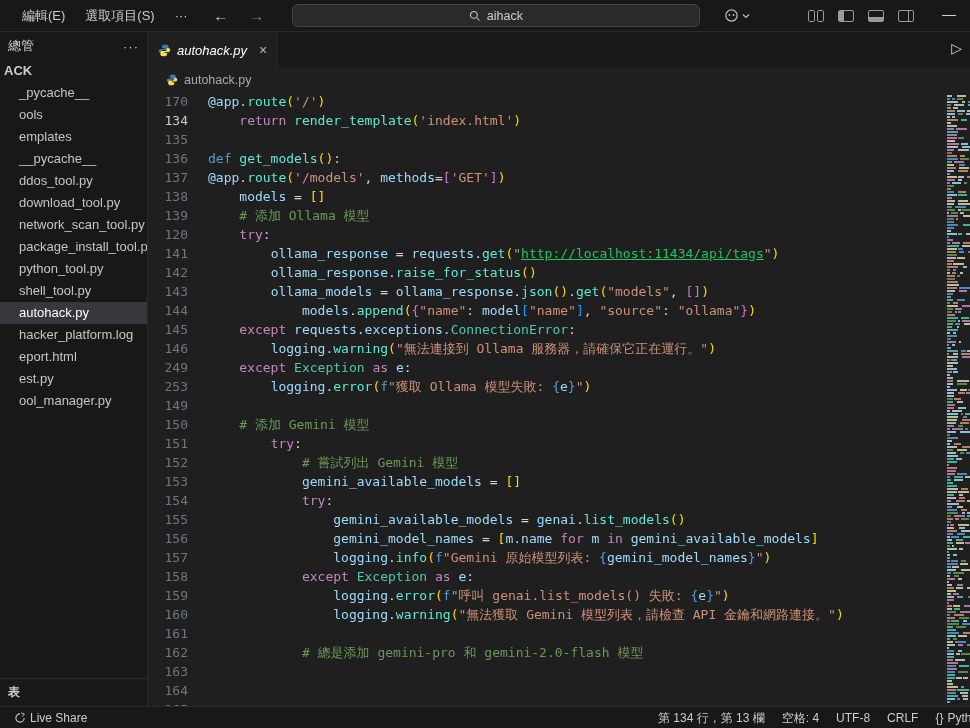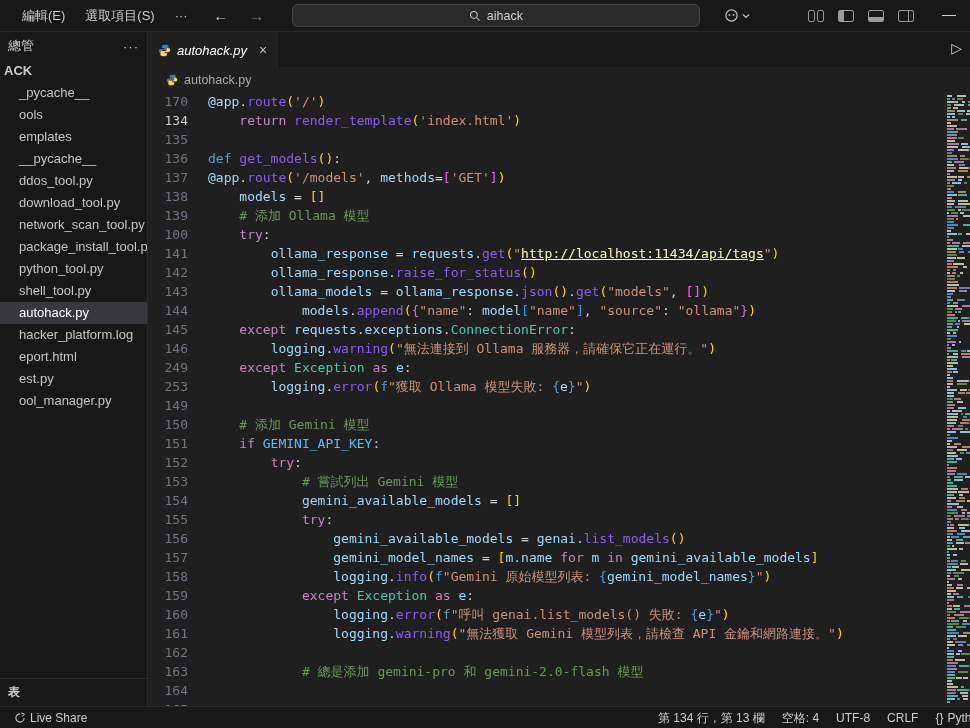--- a/index.html
+++ b/index.html
@@ -64,25 +64,25 @@
   .editor-body { flex:1 1 auto; display:flex; min-height:0; overflow:hidden; }
   .gutter {
     flex:0 0 58px; font-family:"DejaVu Sans Mono", monospace; font-size:13px;
     color:#6e7681; text-align:right; padding-right:18px; line-height:19px; user-select:none;
   }
   .gutter .ln.active { color:#cccccc; }
   .code { flex:1 1 auto; overflow:hidden; font-family:"DejaVu Sans Mono", monospace; font-size:13px; line-height:19px; padding-left:2px; }
   .code-line { white-space:pre; height:19px; }
   .code-line.active { background:rgba(255,255,255,0.045); }
   .code-line.active::after { content:""; display:inline-block; width:1px; height:14px; background:#e0e0e0; vertical-align:text-bottom; }
-  .tk-k{color:#569cd6} .tk-c{color:#c586c0} .tk-f{color:#8b5cf6}
+  .tk-k{color:#569cd6} .tk-c{color:#c586c0} .tk-f{color:#5eead4}
   .tk-s{color:#ce9178} .tk-v{color:#9cdcfe} .tk-t{color:#4ec9b0}
   .tk-C{color:#4fc1ff} .tk-m{color:#6a9955} .tk-p{color:#d4d4d4}
   .tk-1{color:#ffd700} .tk-2{color:#da70d6} .tk-3{color:#179fff}
-  .tk-u{color:#fef9c3; text-decoration:underline;}
+  .tk-u{color:#22c55e; text-decoration:underline;}
   .minimap { flex:0 0 25px; position:relative; overflow:hidden; background:#1f1f1f; border-left:1px solid #252525; }
   
   .statusbar {
     flex:0 0 22px; height:22px; background:#181818; border-top:1px solid #2b2b2b;
     display:flex; align-items:center; font-size:12px; color:#cccccc; position:relative;
   }
   .sb-left { display:flex; align-items:center; gap:5px; margin-left:14px; }
   .sb-right { position:absolute; left:658px; top:0; height:22px; display:flex; align-items:center; gap:17px; white-space:nowrap; }
   .sb-item { display:flex; align-items:center; gap:4px; }
 </style>
@@ -187,21 +187,21 @@
     </div>
     <div class="editor-body">
       <div class="gutter" id="gutter">
           <div class="ln">170</div>
           <div class="ln active">134</div>
           <div class="ln">135</div>
           <div class="ln">136</div>
           <div class="ln">137</div>
           <div class="ln">138</div>
           <div class="ln">139</div>
-          <div class="ln">100</div>
+          <div class="ln">120</div>
           <div class="ln">141</div>
           <div class="ln">142</div>
           <div class="ln">143</div>
           <div class="ln">144</div>
           <div class="ln">145</div>
           <div class="ln">146</div>
           <div class="ln">249</div>
           <div class="ln">253</div>
           <div class="ln">149</div>
           <div class="ln">150</div>
@@ -233,21 +233,20 @@
           <div class="code-line"><span class="tk-p">        </span><span class="tk-v">ollama_response</span><span class="tk-p"> = </span><span class="tk-v">requests</span><span class="tk-p">.</span><span class="tk-f">get</span><span class="tk-1">(</span><span class="tk-s">"</span><span class="tk-u">http://localhost:11434/api/tags</span><span class="tk-s">"</span><span class="tk-1">)</span></div>
           <div class="code-line"><span class="tk-p">        </span><span class="tk-v">ollama_response</span><span class="tk-p">.</span><span class="tk-f">raise_for_status</span><span class="tk-1">(</span><span class="tk-1">)</span></div>
           <div class="code-line"><span class="tk-p">        </span><span class="tk-v">ollama_models</span><span class="tk-p"> = </span><span class="tk-v">ollama_response</span><span class="tk-p">.</span><span class="tk-f">json</span><span class="tk-1">(</span><span class="tk-1">)</span><span class="tk-p">.</span><span class="tk-f">get</span><span class="tk-1">(</span><span class="tk-s">"models"</span><span class="tk-p">, </span><span class="tk-2">[</span><span class="tk-2">]</span><span class="tk-1">)</span></div>
           <div class="code-line"><span class="tk-p">            </span><span class="tk-v">models</span><span class="tk-p">.</span><span class="tk-f">append</span><span class="tk-1">(</span><span class="tk-2">{</span><span class="tk-s">"name"</span><span class="tk-p">: </span><span class="tk-v">model</span><span class="tk-3">[</span><span class="tk-s">"name"</span><span class="tk-3">]</span><span class="tk-p">, </span><span class="tk-s">"source"</span><span class="tk-p">: </span><span class="tk-s">"ollama"</span><span class="tk-2">}</span><span class="tk-1">)</span></div>
           <div class="code-line"><span class="tk-p">    </span><span class="tk-c">except</span><span class="tk-p"> </span><span class="tk-v">requests</span><span class="tk-p">.</span><span class="tk-v">exceptions</span><span class="tk-p">.</span><span class="tk-t">ConnectionError</span><span class="tk-p">:</span></div>
           <div class="code-line"><span class="tk-p">        </span><span class="tk-v">logging</span><span class="tk-p">.</span><span class="tk-f">warning</span><span class="tk-1">(</span><span class="tk-s">"無法連接到 Ollama 服務器，請確保它正在運行。"</span><span class="tk-1">)</span></div>
           <div class="code-line"><span class="tk-p">    </span><span class="tk-c">except</span><span class="tk-p"> </span><span class="tk-t">Exception</span><span class="tk-p"> </span><span class="tk-c">as</span><span class="tk-p"> </span><span class="tk-v">e</span><span class="tk-p">:</span></div>
           <div class="code-line"><span class="tk-p">        </span><span class="tk-v">logging</span><span class="tk-p">.</span><span class="tk-f">error</span><span class="tk-1">(</span><span class="tk-k">f</span><span class="tk-s">"獲取 Ollama 模型失敗: </span><span class="tk-k">{</span><span class="tk-v">e</span><span class="tk-k">}</span><span class="tk-s">"</span><span class="tk-1">)</span></div>
           <div class="code-line"></div>
           <div class="code-line"><span class="tk-p">    </span><span class="tk-m"># 添加 Gemini 模型</span></div>
-          <div class="code-line"><span class="tk-p">    </span><span class="tk-c">if</span><span class="tk-p"> </span><span class="tk-C">GEMINI_API_KEY</span><span class="tk-p">:</span></div>
           <div class="code-line"><span class="tk-p">        </span><span class="tk-c">try</span><span class="tk-p">:</span></div>
           <div class="code-line"><span class="tk-p">            </span><span class="tk-m"># 嘗試列出 Gemini 模型</span></div>
           <div class="code-line"><span class="tk-p">            </span><span class="tk-v">gemini_available_models</span><span class="tk-p"> = </span><span class="tk-1">[</span><span class="tk-1">]</span></div>
           <div class="code-line"><span class="tk-p">            </span><span class="tk-c">try</span><span class="tk-p">:</span></div>
           <div class="code-line"><span class="tk-p">                </span><span class="tk-v">gemini_available_models</span><span class="tk-p"> = </span><span class="tk-v">genai</span><span class="tk-p">.</span><span class="tk-f">list_models</span><span class="tk-1">(</span><span class="tk-1">)</span></div>
           <div class="code-line"><span class="tk-p">                </span><span class="tk-v">gemini_model_names</span><span class="tk-p"> = </span><span class="tk-1">[</span><span class="tk-v">m</span><span class="tk-p">.</span><span class="tk-v">name</span><span class="tk-p"> </span><span class="tk-c">for</span><span class="tk-p"> </span><span class="tk-v">m</span><span class="tk-p"> </span><span class="tk-c">in</span><span class="tk-p"> </span><span class="tk-v">gemini_available_models</span><span class="tk-1">]</span></div>
           <div class="code-line"><span class="tk-p">                </span><span class="tk-v">logging</span><span class="tk-p">.</span><span class="tk-f">info</span><span class="tk-1">(</span><span class="tk-k">f</span><span class="tk-s">"Gemini 原始模型列表: </span><span class="tk-k">{</span><span class="tk-v">gemini_model_names</span><span class="tk-k">}</span><span class="tk-s">"</span><span class="tk-1">)</span></div>
           <div class="code-line"><span class="tk-p">            </span><span class="tk-c">except</span><span class="tk-p"> </span><span class="tk-t">Exception</span><span class="tk-p"> </span><span class="tk-c">as</span><span class="tk-p"> </span><span class="tk-v">e</span><span class="tk-p">:</span></div>
           <div class="code-line"><span class="tk-p">                </span><span class="tk-v">logging</span><span class="tk-p">.</span><span class="tk-f">error</span><span class="tk-1">(</span><span class="tk-k">f</span><span class="tk-s">"呼叫 genai.list_models() 失敗: </span><span class="tk-k">{</span><span class="tk-v">e</span><span class="tk-k">}</span><span class="tk-s">"</span><span class="tk-1">)</span></div>
           <div class="code-line"><span class="tk-p">                </span><span class="tk-v">logging</span><span class="tk-p">.</span><span class="tk-f">warning</span><span class="tk-1">(</span><span class="tk-s">"無法獲取 Gemini 模型列表，請檢查 API 金鑰和網路連接。"</span><span class="tk-1">)</span></div>

